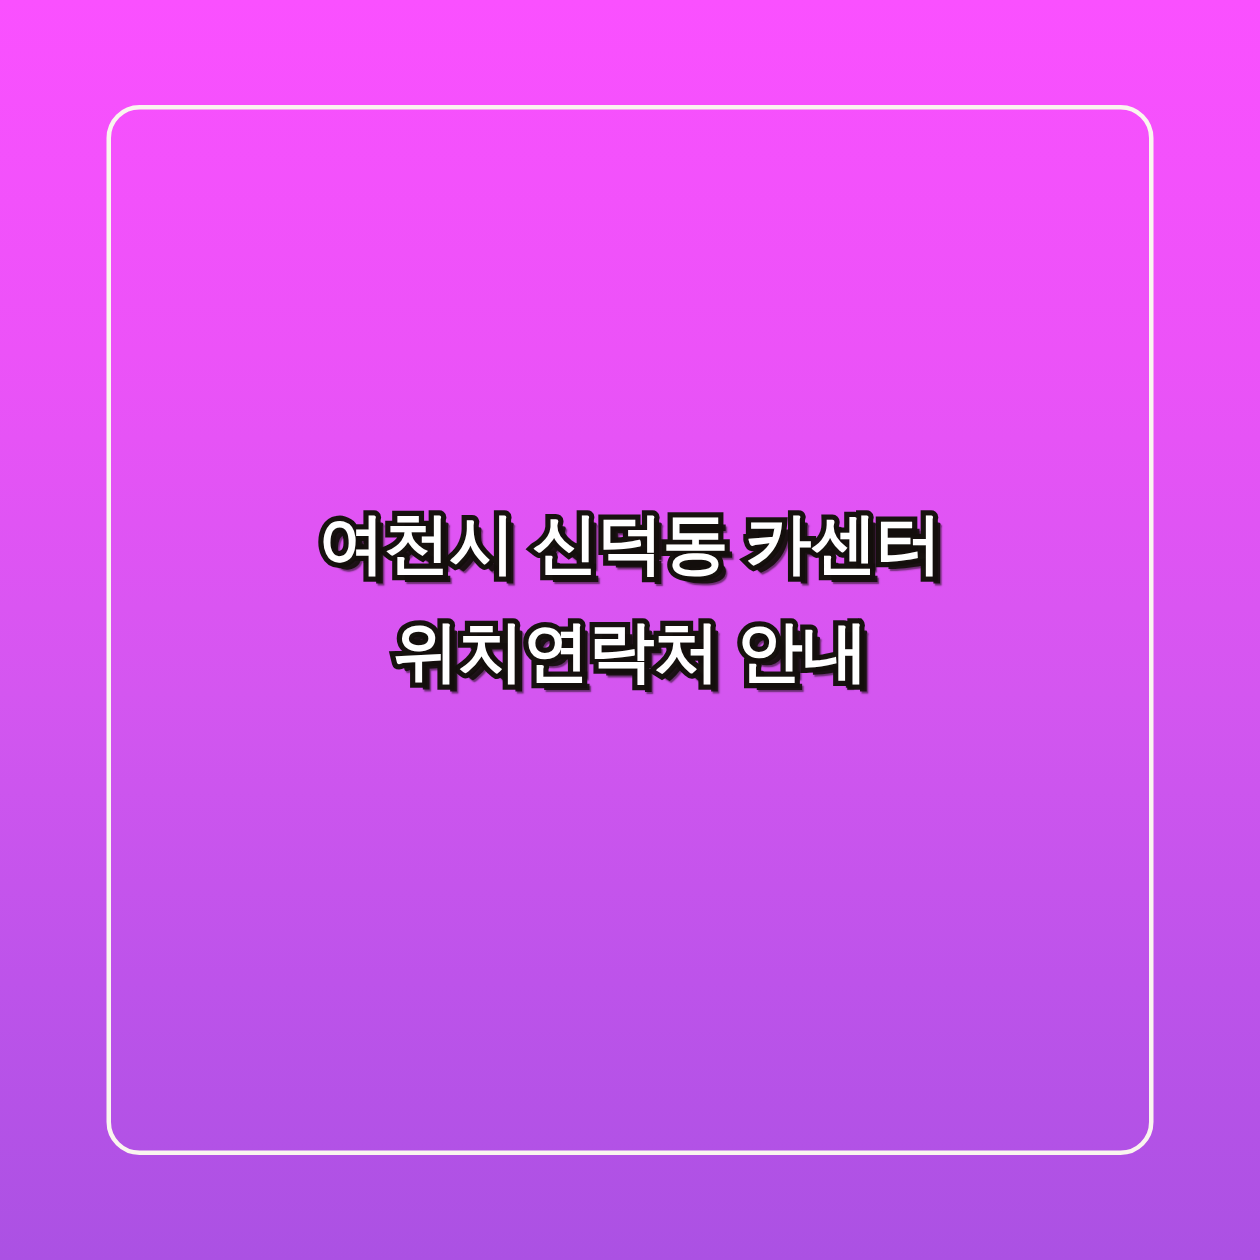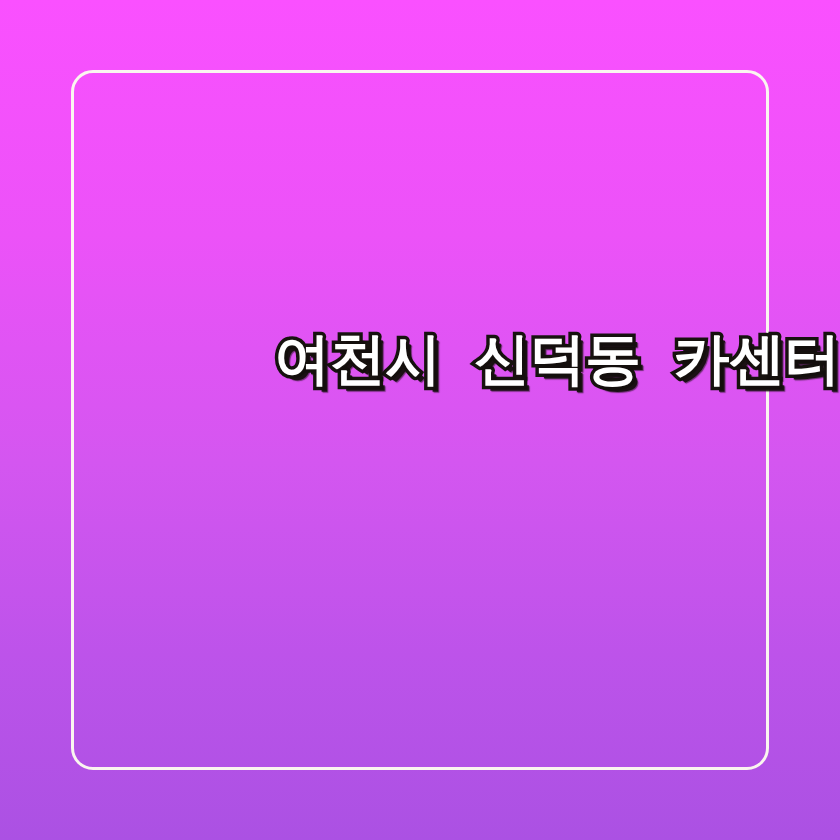--- a/index.html
+++ b/index.html
@@ -41,40 +41,40 @@
     display: flex;
     flex-direction: column;
     align-items: center;
     justify-content: flex-start;
     gap: 0;
   }
 
   .hl-line {
     display: block;
     width: 100%;
-    text-align: right;
-    font-size: 56px;
+    text-align: center;
+    font-size: 44px;
     line-height: 72px;
     font-weight: 700;
     letter-spacing: -0.5px;
     color: #FFFFFF;
     white-space: nowrap;
     
     -webkit-text-stroke: 7px #17120F;
     paint-order: stroke fill;
     text-shadow:
        5px 5px 0 rgba(20,14,12,0.92),
        6px 6px 1px rgba(20,14,12,0.55);
-    font-family: Liberation Mono, monospace;
   }
 </style>
 </head>
 <body>
 
 <div id="poster">
 
   <div id="frame"></div>
 
   <div id="headline">
     <span class="hl-line">여천시 신덕동 카센터</span>
+    <span class="hl-line">위치연락처 안내</span>
   </div>
 
 </div>
 
 </body></html>

